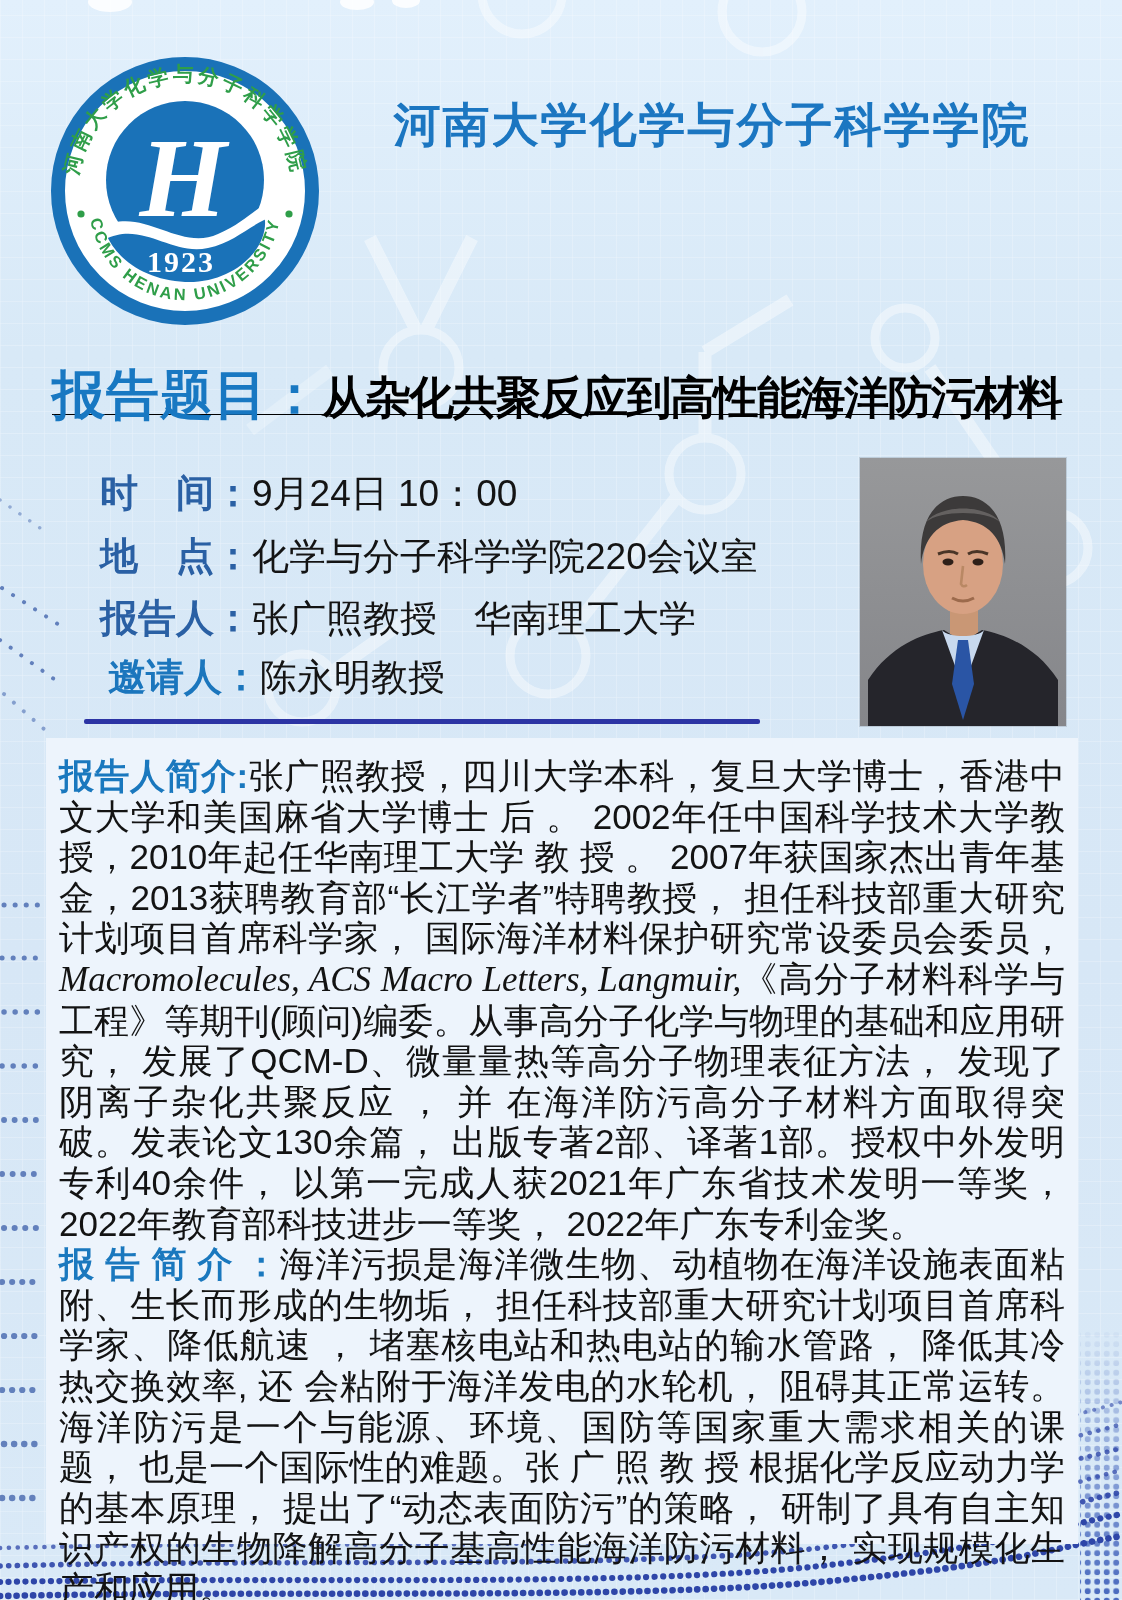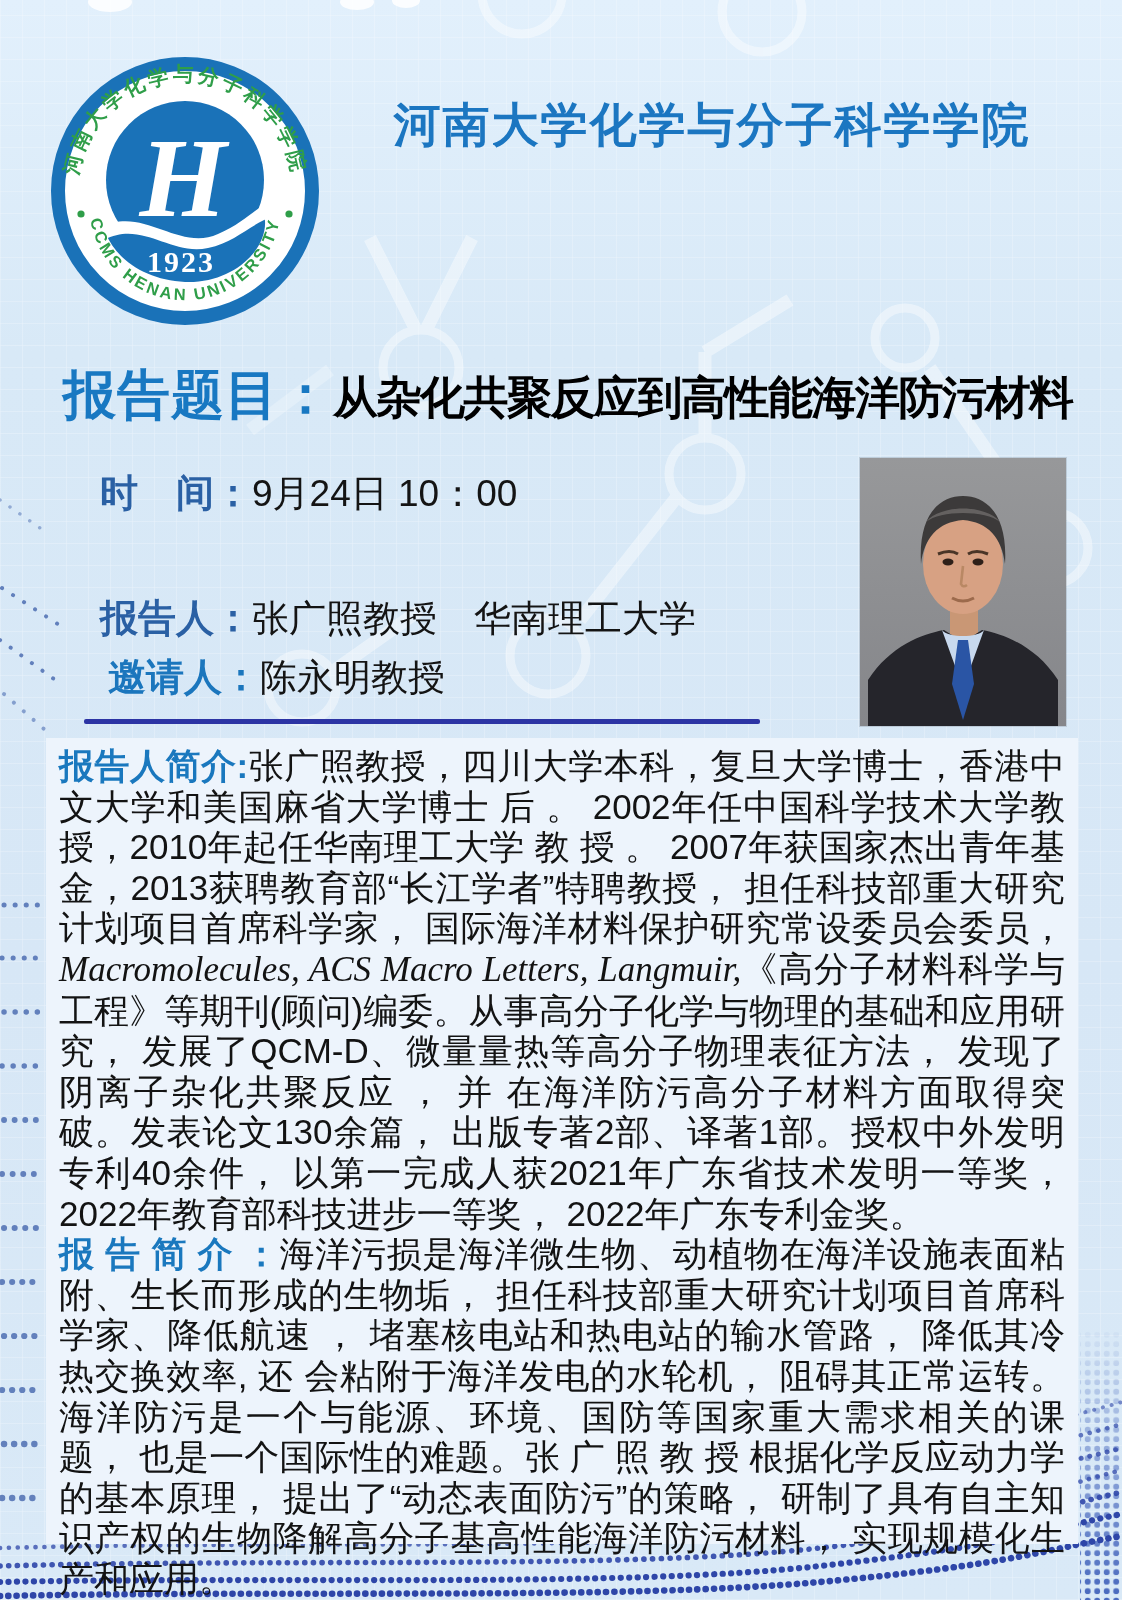--- a/index.html
+++ b/index.html
@@ -23,40 +23,40 @@
   .college-name{
     position:absolute;left:338px;top:94px;width:748px;z-index:2;
     text-align:center;font-size:47px;font-weight:800;color:#1b76c1;letter-spacing:2px;white-space:nowrap;
   }
   .banner-title{
     position:absolute;left:338px;top:166px;width:748px;z-index:2;text-align:center;
     font-family:"Liberation Serif","DejaVu Serif",serif;
     font-size:92px;font-weight:900;color:#0a0a0a;letter-spacing:14px;white-space:nowrap;
   }
 
-  .title-row{position:absolute;left:63px;top:360px;width:1040px;z-index:2;white-space:nowrap;}
+  .title-row{position:absolute;left:52px;top:360px;width:1040px;z-index:2;white-space:nowrap;text-decoration:underline;}
   .title-label{font-size:53px;font-weight:900;color:#1878c2;letter-spacing:1px;}
   .title-text{font-size:45px;font-weight:900;color:#000;letter-spacing:-1.5px;}
 
   .info-row{position:absolute;left:70px;z-index:2;white-space:nowrap;}
   .info-row.r0{top:468px;}
   .info-row.r1{top:531px;}
   .info-row.r2{top:593px;}
   .info-row.r3{top:652px;left:78px;}
   .info-label{display:inline-block;width:182px;font-size:38px;font-weight:800;color:#2a60a4;text-align:right;}
   .info-row.r3 .info-label{color:#1b76bd;}
   .info-value{font-size:37px;color:#141414;text-align:center;}
 
   .speaker-photo{position:absolute;left:860px;top:458px;width:206px;height:268px;z-index:2;box-shadow:0 0 0 1px rgba(0,0,0,.12);}
 
   .divider{position:absolute;left:84px;top:719px;width:676px;height:5px;background:#2c34a4;border-radius:2px;z-index:2;}
 
   .text-panel{
     position:absolute;left:46px;top:738px;width:1032px;height:806px;z-index:3;
-    background:#edf4fc;padding:8px 13px 10px 13px;box-sizing:border-box;
+    background:#edf4fc;padding:18px 13px 10px 13px;box-sizing:border-box;
   }
   .body-para{margin:0;font-size:35px;line-height:40.6px;color:#131313;text-align:justify;}
   .para-label{color:#1a78be;font-weight:800;}
   .seg-normal{font-style:normal;}
   .seg-italic{font-style:italic;font-family:"Liberation Serif","DejaVu Serif",serif;}
 </style>
 </head>
 <body>
 
 <div class="poster">
@@ -150,20 +150,23 @@
   </svg>
 
   <div class="college-name">河南大学化学与分子科学学院</div>
 
   <div class="title-row">
     <span class="title-label">报告题目：</span><span class="title-text">从杂化共聚反应到高性能海洋防污材料</span>
   </div>
 
   <div class="info-row r0">
     <span class="info-label">时　间：</span><span class="info-value">9月24日 10：00</span>
+  </div>
+  <div class="info-row r1">
+    <span class="info-label">地　点：</span><span class="info-value">化学与分子科学学院220会议室</span>
   </div>
   <div class="info-row r3">
     <span class="info-label">邀请人：</span><span class="info-value">陈永明教授</span>
   </div>
   <div class="info-row r2">
     <span class="info-label">报告人：</span><span class="info-value">张广照教授　华南理工大学</span>
   </div>
 
   <svg class="speaker-photo" viewBox="0 0 206 268" xmlns="http://www.w3.org/2000/svg">
     <defs>

